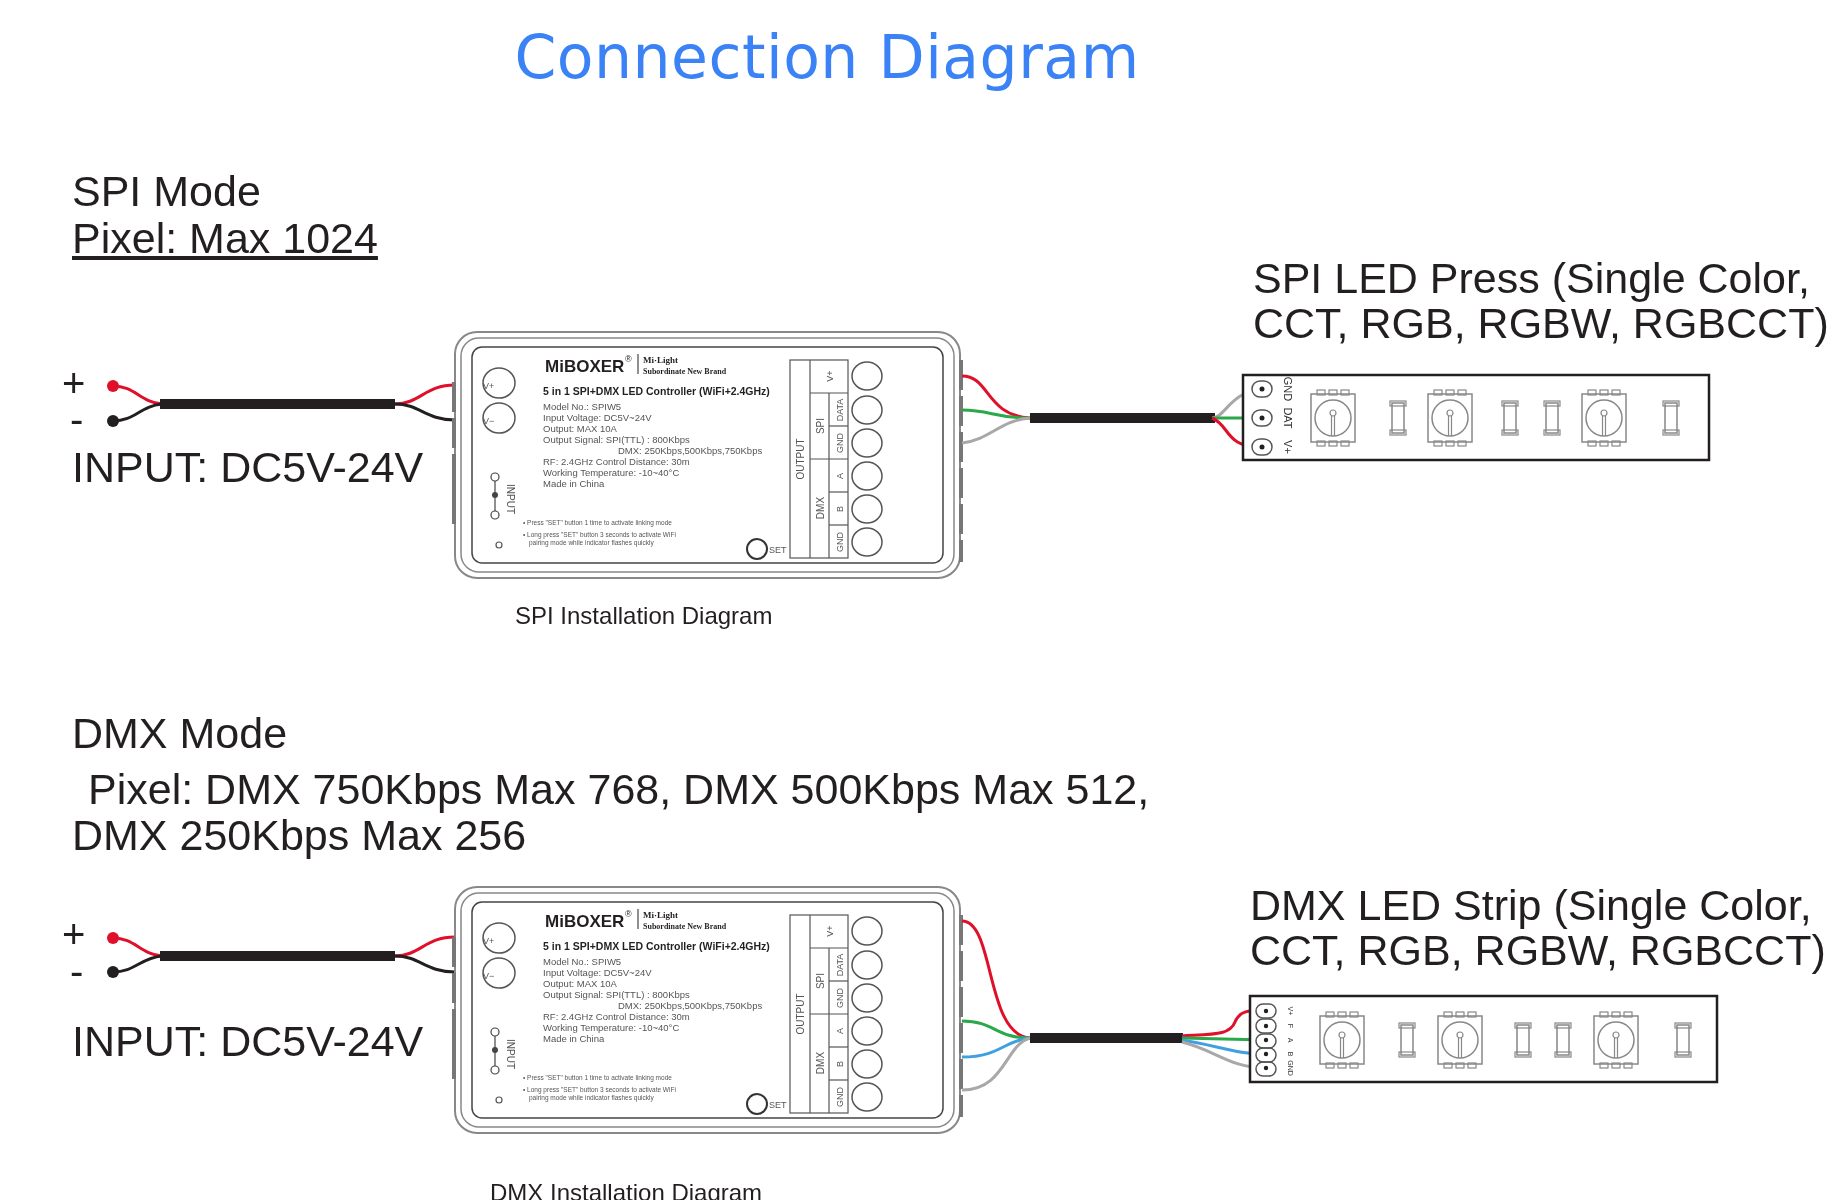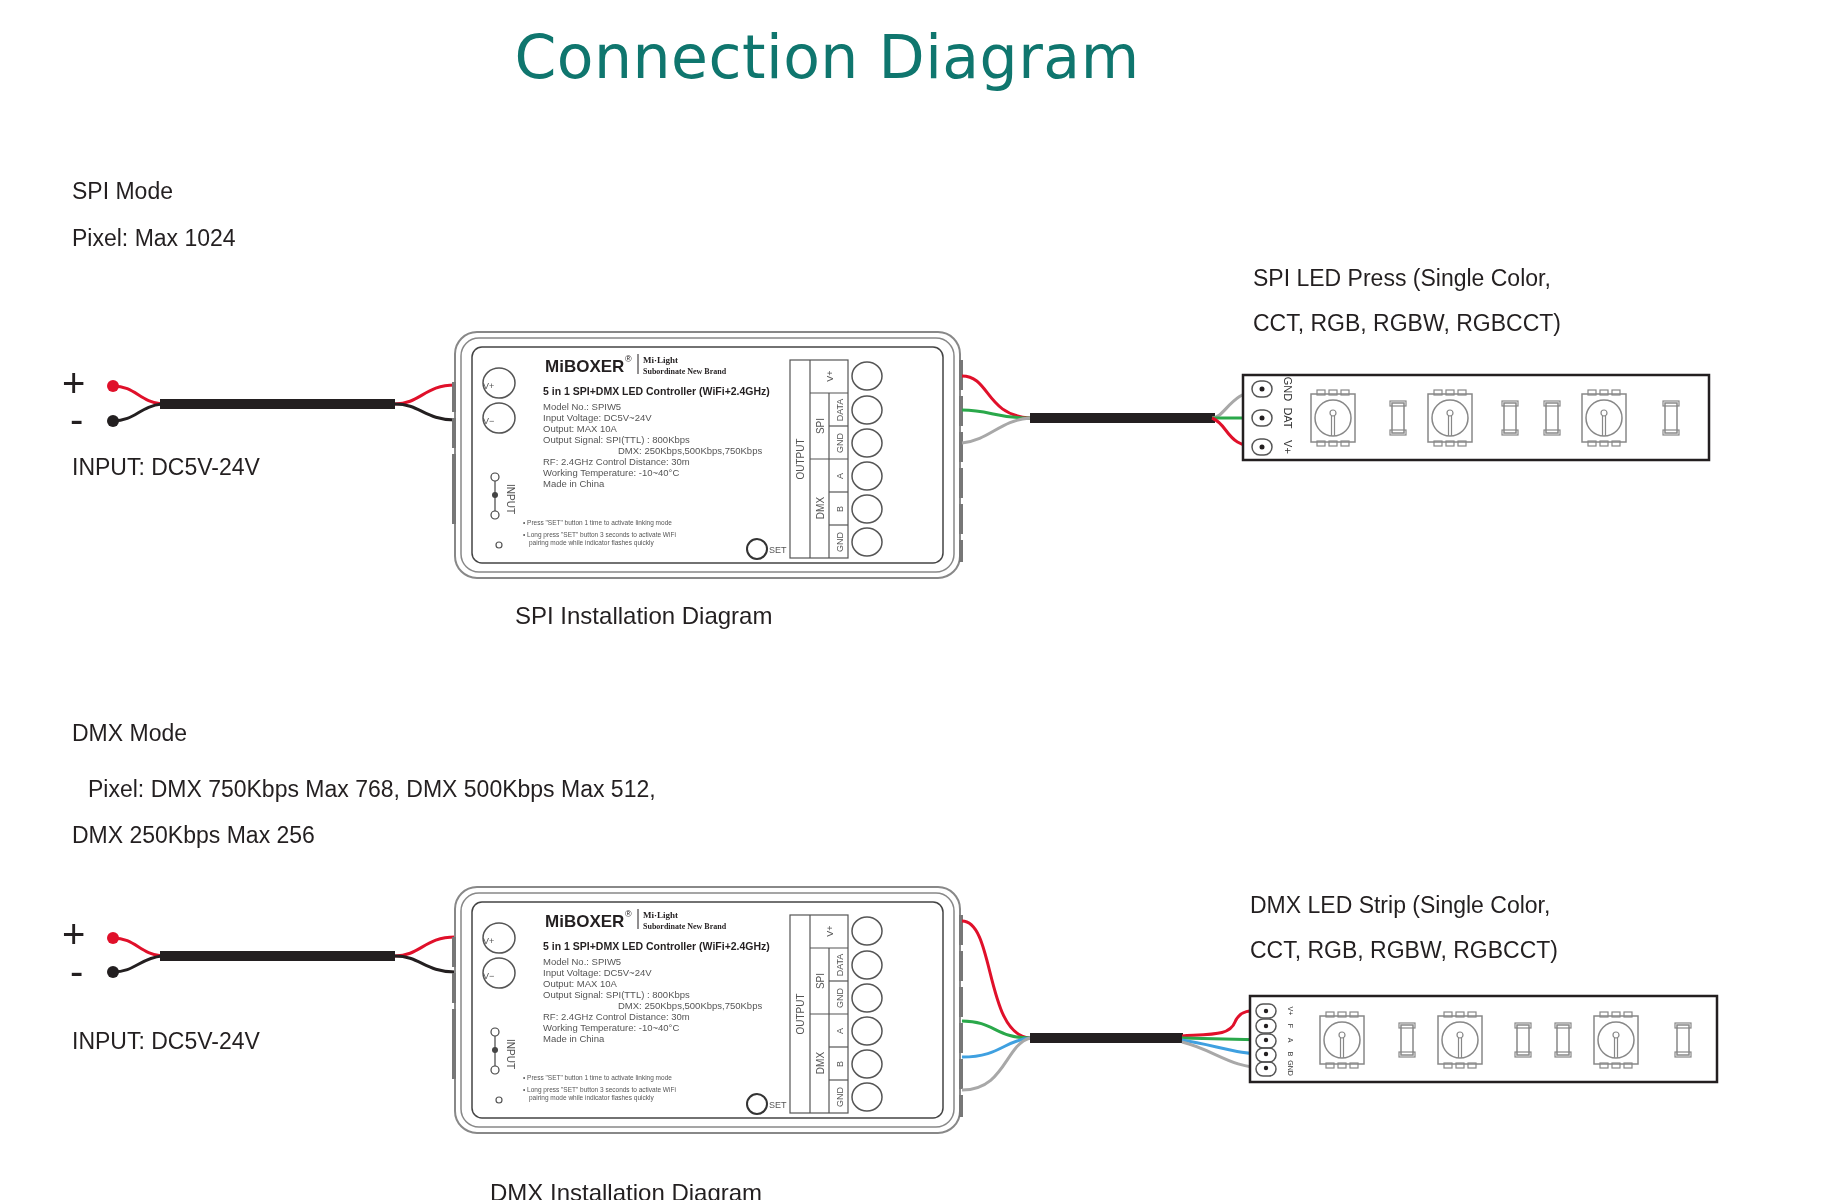--- a/index.html
+++ b/index.html
@@ -1,29 +1,29 @@
 <!DOCTYPE html>
 <html><head>
 <meta charset="utf-8">
 <style>
   html, body { margin:0; padding:0; background:#ffffff; }
   body { width:1831px; height:1200px; position:relative; overflow:hidden; font-family:"Liberation Sans", sans-serif; color:#231f20; }
   .abs { position:absolute; white-space:nowrap; }
-  .title { left:0; width:1654px; text-align:center; top:22px; font-family:"DejaVu Sans", sans-serif; font-size:60px; color:#0f766e; letter-spacing:0.5px; }
-  .label { font-size:23px; line-height:42px; }
+  .title { left:0; width:1654px; text-align:center; top:22px; font-family:"DejaVu Sans", sans-serif; font-size:60px; color:#3b82f6; letter-spacing:0.5px; }
+  .label { font-size:43px; line-height:42px; }
   .caption { font-size:24px; }
   svg.diagram { position:absolute; left:0; top:0; }
 </style>
 </head>
 <body>
 
 <div class="abs title">Connection Diagram</div>
 
 <div class="abs label" style="left:72px; top:170px;">SPI Mode</div>
-<div class="abs label" style="left:72px; top:217px;">Pixel: Max 1024</div>
+<div class="abs label" style="left:72px; top:217px;text-decoration:underline;">Pixel: Max 1024</div>
 <div class="abs label" style="left:62px; top:362px; font-size:40px;">+</div>
 <div class="abs label" style="left:70px; top:398px; font-size:40px;">-</div>
 <div class="abs label" style="left:72px; top:446px;">INPUT: DC5V-24V</div>
 <div class="abs label" style="left:1253px; top:257px;">SPI LED Press (Single Color,</div>
 <div class="abs label" style="left:1253px; top:302px;">CCT, RGB, RGBW, RGBCCT)</div>
 <div class="abs caption" style="left:515px; top:602px;">SPI Installation Diagram</div>
 
 <div class="abs label" style="left:72px; top:712px;">DMX Mode</div>
 <div class="abs label" style="left:88px; top:768px;">Pixel: DMX 750Kbps Max 768, DMX 500Kbps Max 512,</div>
 <div class="abs label" style="left:72px; top:814px;">DMX 250Kbps Max 256</div>

